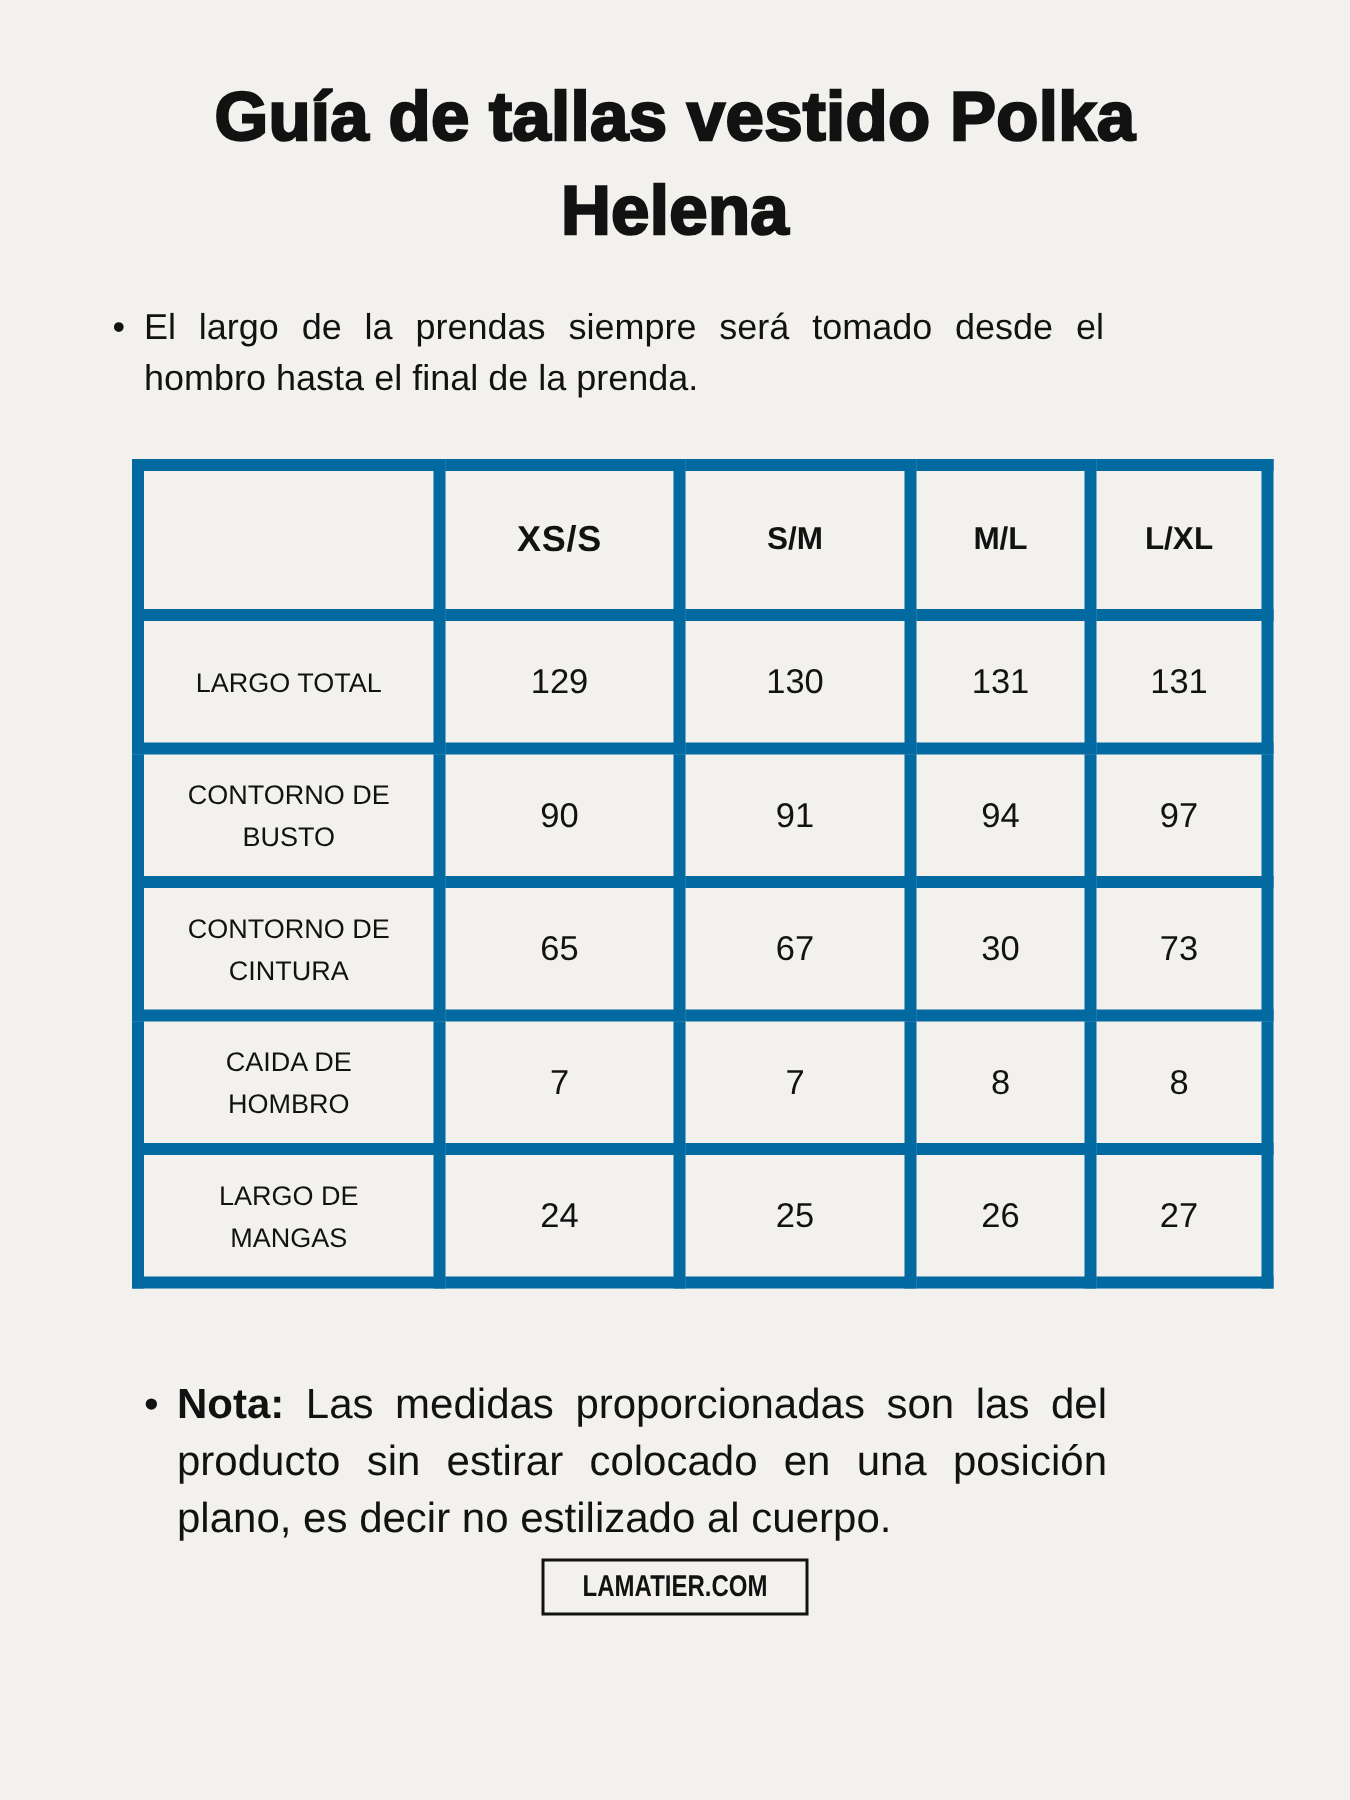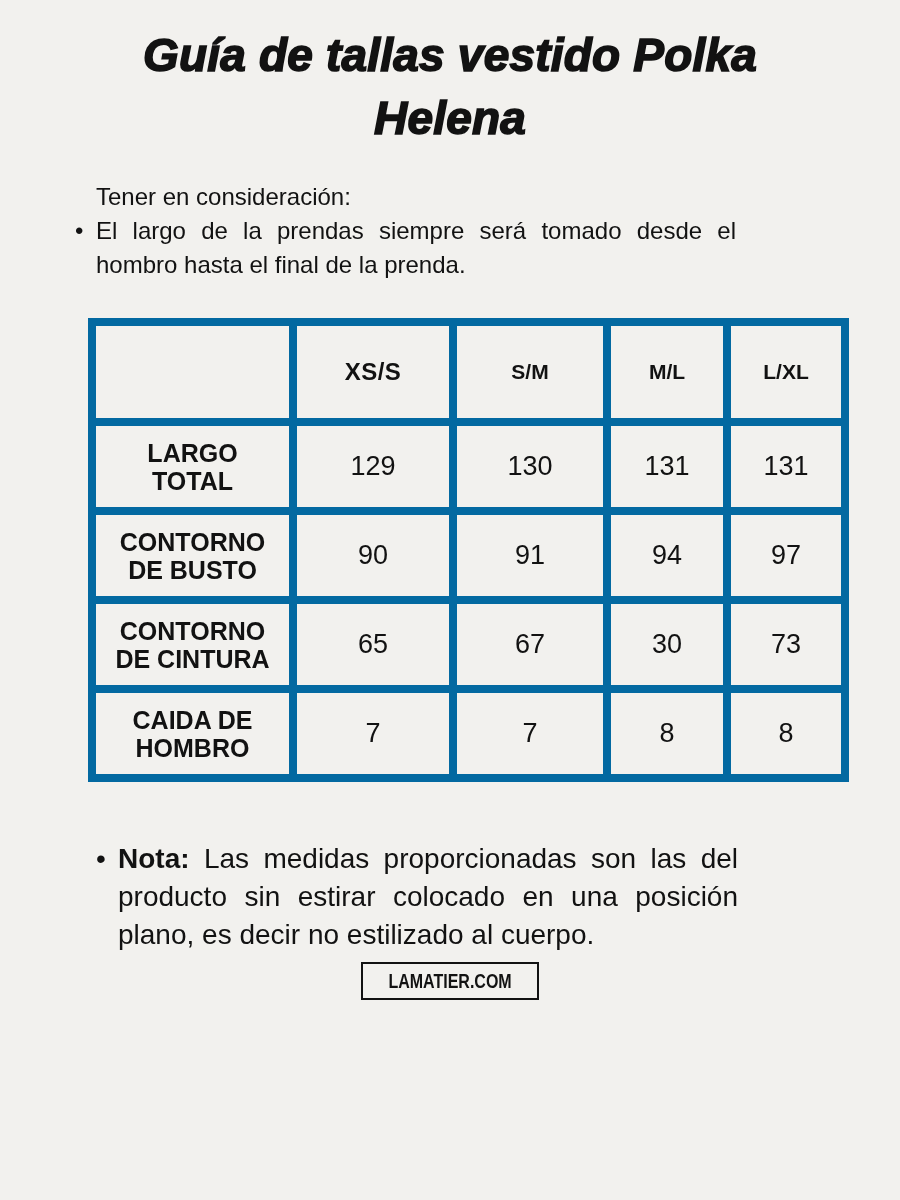--- a/index.html
+++ b/index.html
@@ -4,27 +4,26 @@
 <style>
   * { margin: 0; padding: 0; box-sizing: border-box; }
   html, body { width: 900px; height: 1200px; }
   body {
     background: #f2f1ee;
     color: #121212;
     font-family: "Liberation Sans", sans-serif;
     overflow: hidden;
   }
   .page-title {
-    margin: 24px 70px 0;
+    margin: 46px 70px 0;
     text-align: center;
     font-size: 46px;
     line-height: 63px;
     font-weight: 700;
     letter-spacing: 0.2px;
-    font-style: italic;
     -webkit-text-stroke: 1.6px #121212;
   }
   .considerations {
     margin: 30px 0 0 96px;
     width: 640px;
     font-size: 24px;
     line-height: 34px;
   }
   .bullet-list, .note-list { list-style: none; }
   .bullet-item, .note-item {
@@ -53,26 +52,26 @@
   .size-table thead th {
     font-size: 21px;
     font-weight: 700;
   }
   .size-table thead th.col-bold {
     font-weight: 700;
     font-size: 24px;
     letter-spacing: 0.5px;
   }
   .size-table tbody th {
-    font-size: 25px;
+    font-size: 18px;
     line-height: 28px;
-    font-weight: 700;
+    font-weight: 400;
     padding: 0 14px;
   }
-  .size-table tbody td { font-size: 27px; }
+  .size-table tbody td { font-size: 23px; }
   .note {
     margin: 58px 0 0 118px;
     width: 620px;
     font-size: 28px;
     line-height: 38px;
   }
   .note-item::before { left: -22px; }
   .note-label { font-weight: 700; }
   .footer {
     margin-top: 8px;
@@ -95,21 +94,20 @@
   }
 </style>
 </head>
 <body>
 
 <main>
 
   <h1 class="page-title">Guía de tallas vestido Polka Helena</h1>
 
   <section class="considerations">
-    <p class="considerations-heading">Tener en consideración:</p>
     <ul class="bullet-list">
       <li class="bullet-item">
         <span>El largo de la prendas siempre será tomado desde el hombro hasta el final de la prenda.</span>
       </li>
     </ul>
   </section>
 
   <table class="size-table">
     <colgroup>
       <col style="width:201px">
@@ -149,20 +147,27 @@
         <td>30</td>
         <td>73</td>
       </tr>
       <tr>
         <th>CAIDA DE HOMBRO</th>
         <td>7</td>
         <td>7</td>
         <td>8</td>
         <td>8</td>
       </tr>
+      <tr>
+        <th>LARGO DE MANGAS</th>
+        <td>24</td>
+        <td>25</td>
+        <td>26</td>
+        <td>27</td>
+      </tr>
     </tbody>
   </table>
 
   <section class="note">
     <ul class="note-list">
       <li class="note-item">
         <span class="note-label">Nota:</span>
         <span>Las medidas proporcionadas son las del producto sin estirar colocado en una posición plano, es decir no estilizado al cuerpo.</span>
       </li>
     </ul>

